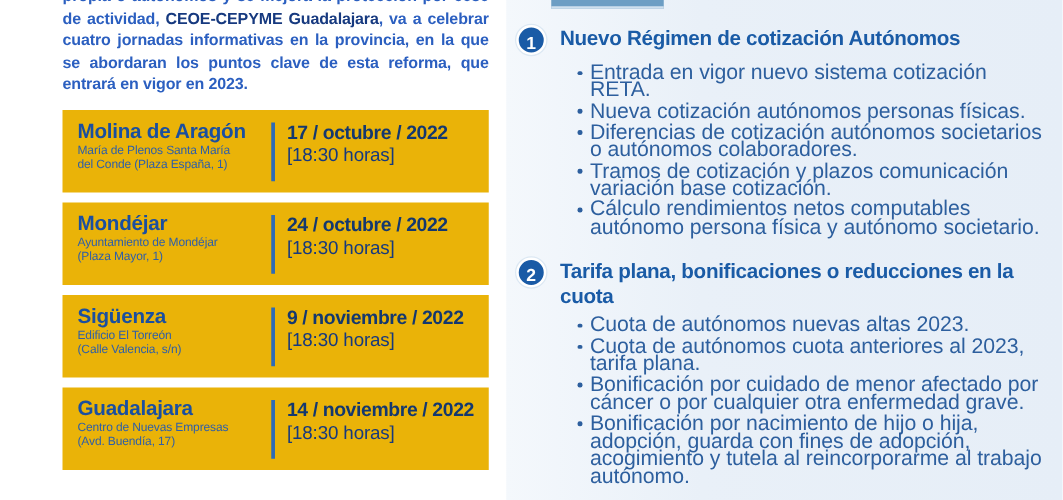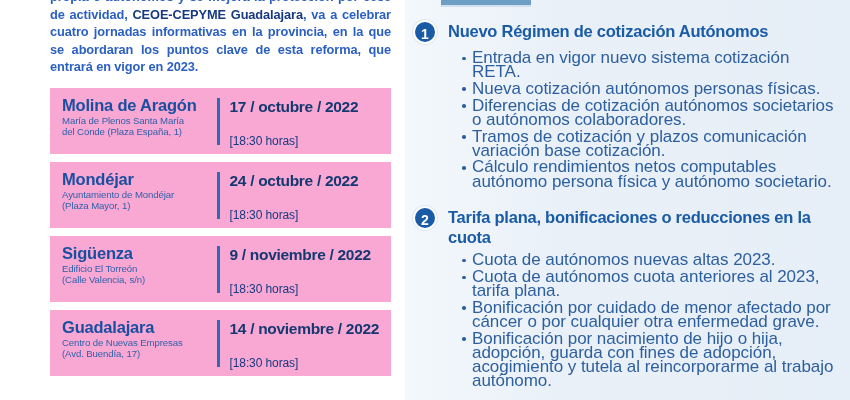--- a/index.html
+++ b/index.html
@@ -48,21 +48,21 @@
   .intro-paragraph .strong-dark {
     color: #16397f;
     font-weight: bold;
   }
 
   .cards {
     margin-top: 12px;
   }
 
   .event-card {
-    background: #f9a8d4;
+    background: #eab308;
     height: 66px;
     margin-bottom: 8px;
     box-sizing: border-box;
     padding: 9px 10px 6px 12px;
     display: flex;
     align-items: flex-start;
     position: relative;
   }
 
   .card-left {
@@ -105,24 +105,24 @@
   .card-date {
     font-size: 15.5px;
     font-weight: bold;
     color: #14386f;
     line-height: 18px;
     letter-spacing: -0.3px;
     white-space: nowrap;
   }
 
   .card-time {
-    font-size: 12px;
+    font-size: 15px;
     color: #16397f;
     line-height: 15px;
-    margin-top: 18px;
+    margin-top: 1px;
     letter-spacing: -0.1px;
   }
 
   
   .right-col {
     position: relative;
     width: 445px;
     height: 400px;
     background: linear-gradient(to right, #f4f8fc 0%, #e9f0f8 35%, #e6eef7 100%);
     box-sizing: border-box;

